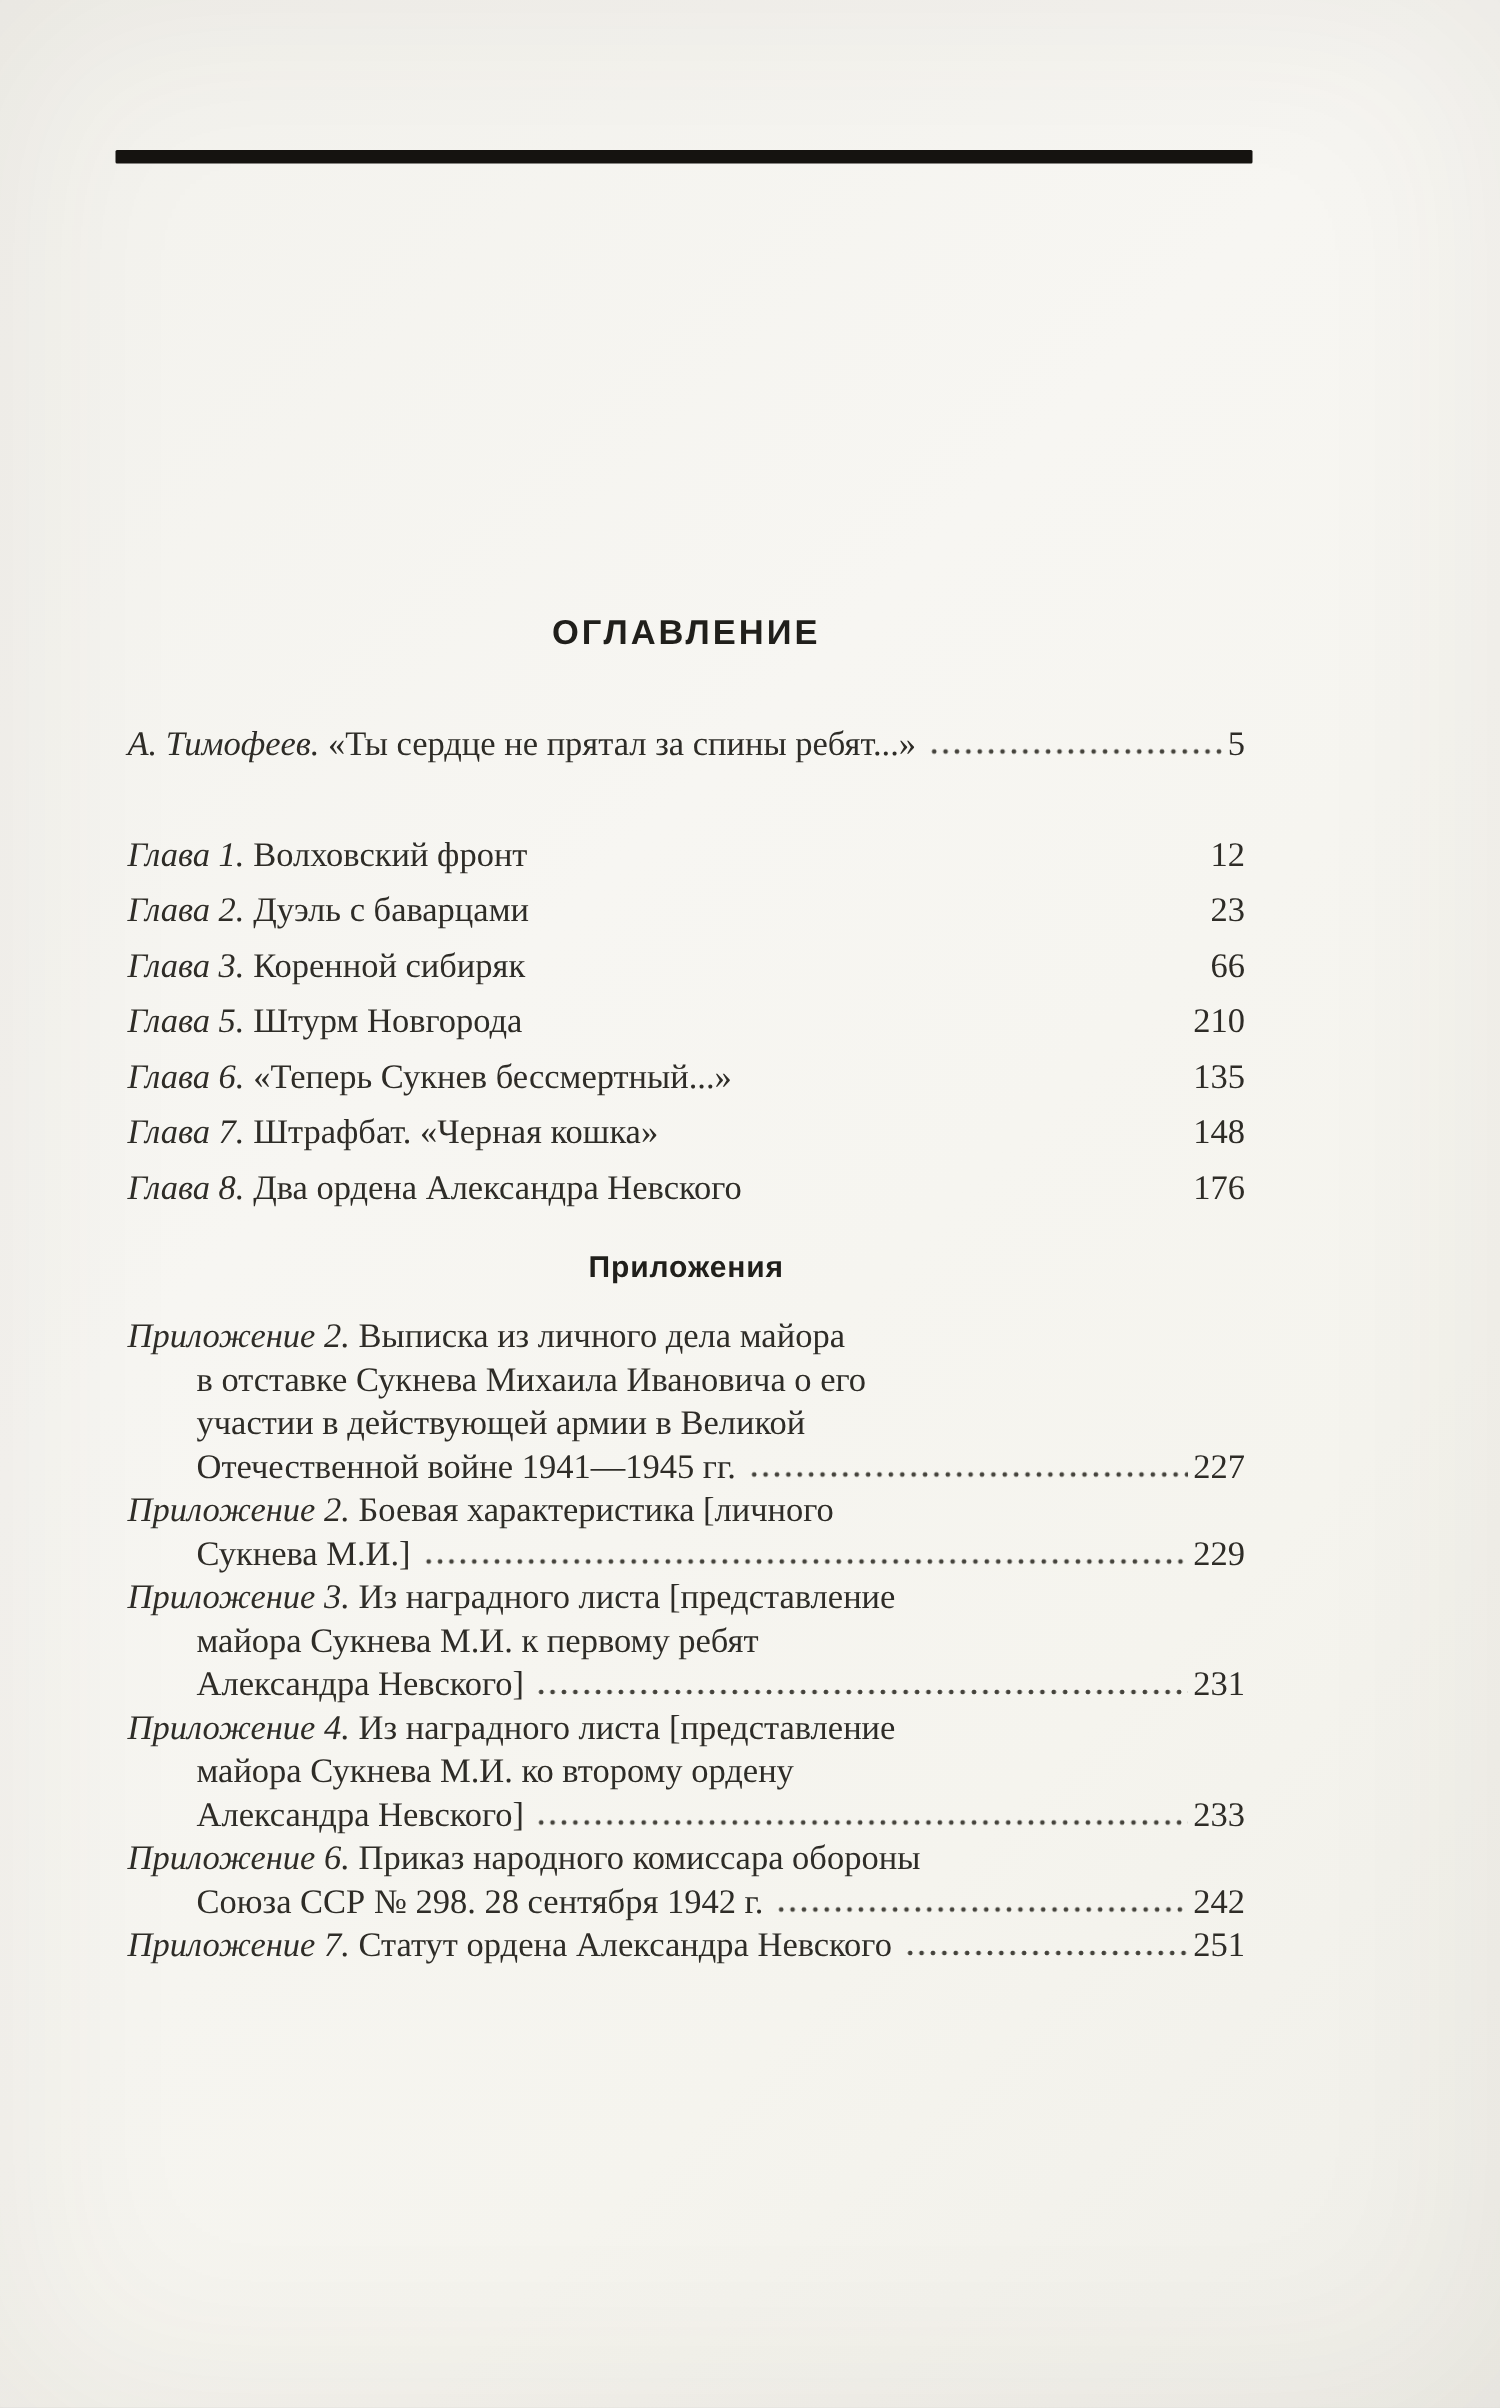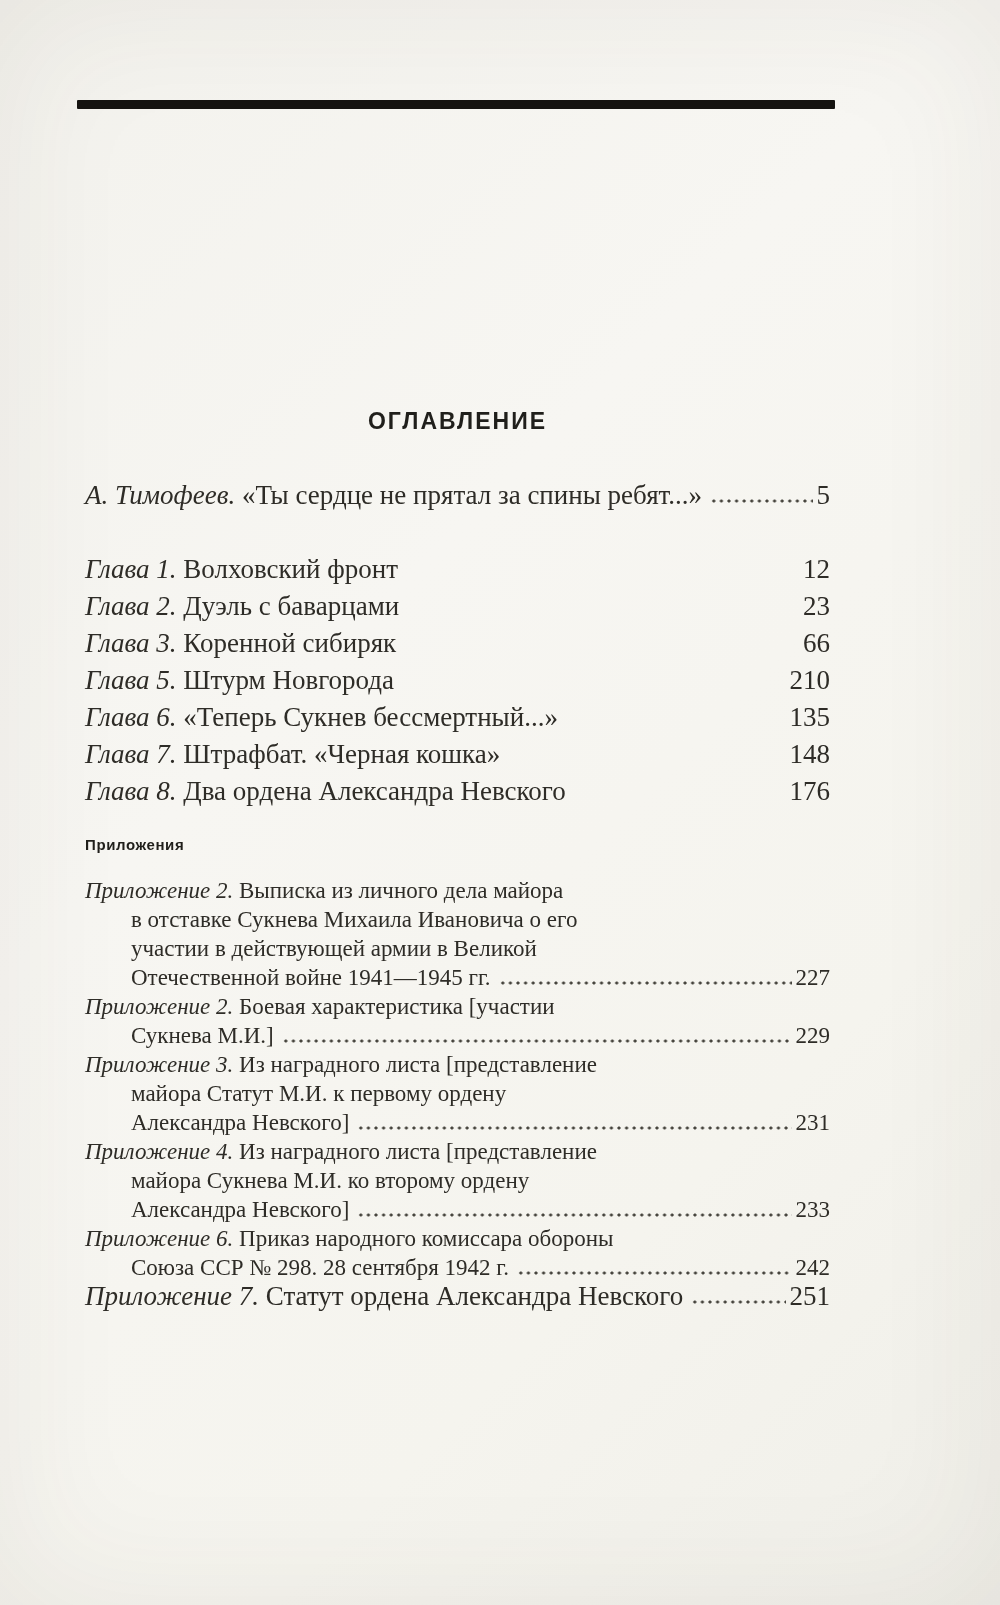--- a/index.html
+++ b/index.html
@@ -38,31 +38,31 @@
     text-align: center;
     font-family: "Liberation Sans", "DejaVu Sans", sans-serif;
     font-weight: 700;
     font-size: 23px;
     line-height: 28px;
     letter-spacing: 2px;
     color: #201f1b;
   }
   h2.appendices-heading {
     margin: 26px 0 18px 0;
-    text-align: left;
+    text-align: center;
     font-family: "Liberation Sans", "DejaVu Sans", sans-serif;
     font-weight: 700;
-    font-size: 15px;
+    font-size: 20px;
     line-height: 26px;
     letter-spacing: 0.6px;
     color: #201f1b;
   }
   .entry-row {
     display: flex;
-    font-size: 27px;
+    font-size: 23px;
     line-height: 29px;
   }
   .intro { margin-top: 46px; }
   .chapters { margin-top: 45px; }
   .chapters .entry-row { margin-bottom: 8px; align-items: flex-end; }
   .lbl { font-style: italic; }
   .etext { flex: 0 1 auto; }
   .leader {
     flex: 1 1 auto;
     min-width: 24px;
@@ -142,31 +142,31 @@
         <div class="line cont">в отставке Сукнева Михаила Ивановича о его</div>
         <div class="line cont">участии в действующей армии в Великой</div>
         <div class="line cont lastline">
           <span class="etext">Отечественной войне 1941—1945 гг.</span>
           <span class="leader"></span>
           <span class="pnum">227</span>
         </div>
       </div>
 
       <div class="app-entry">
-        <div class="line"><i class="lbl">Приложение 2.</i> <span>Боевая характеристика [участии</span></div>
+        <div class="line"><i class="lbl">Приложение 2.</i> <span>Боевая характеристика [личного</span></div>
         <div class="line cont lastline">
           <span class="etext">Сукнева М.И.]</span>
           <span class="leader"></span>
           <span class="pnum">229</span>
         </div>
       </div>
 
       <div class="app-entry">
         <div class="line"><i class="lbl">Приложение 3.</i> <span>Из наградного листа [представление</span></div>
-        <div class="line cont">майора Статут М.И. к первому ордену</div>
+        <div class="line cont">майора Сукнева М.И. к первому ребят</div>
         <div class="line cont lastline">
           <span class="etext">Александра Невского]</span>
           <span class="leader"></span>
           <span class="pnum">231</span>
         </div>
       </div>
 
       <div class="app-entry">
         <div class="line"><i class="lbl">Приложение 4.</i> <span>Из наградного листа [представление</span></div>
         <div class="line cont">майора Сукнева М.И. ко второму ордену</div>

